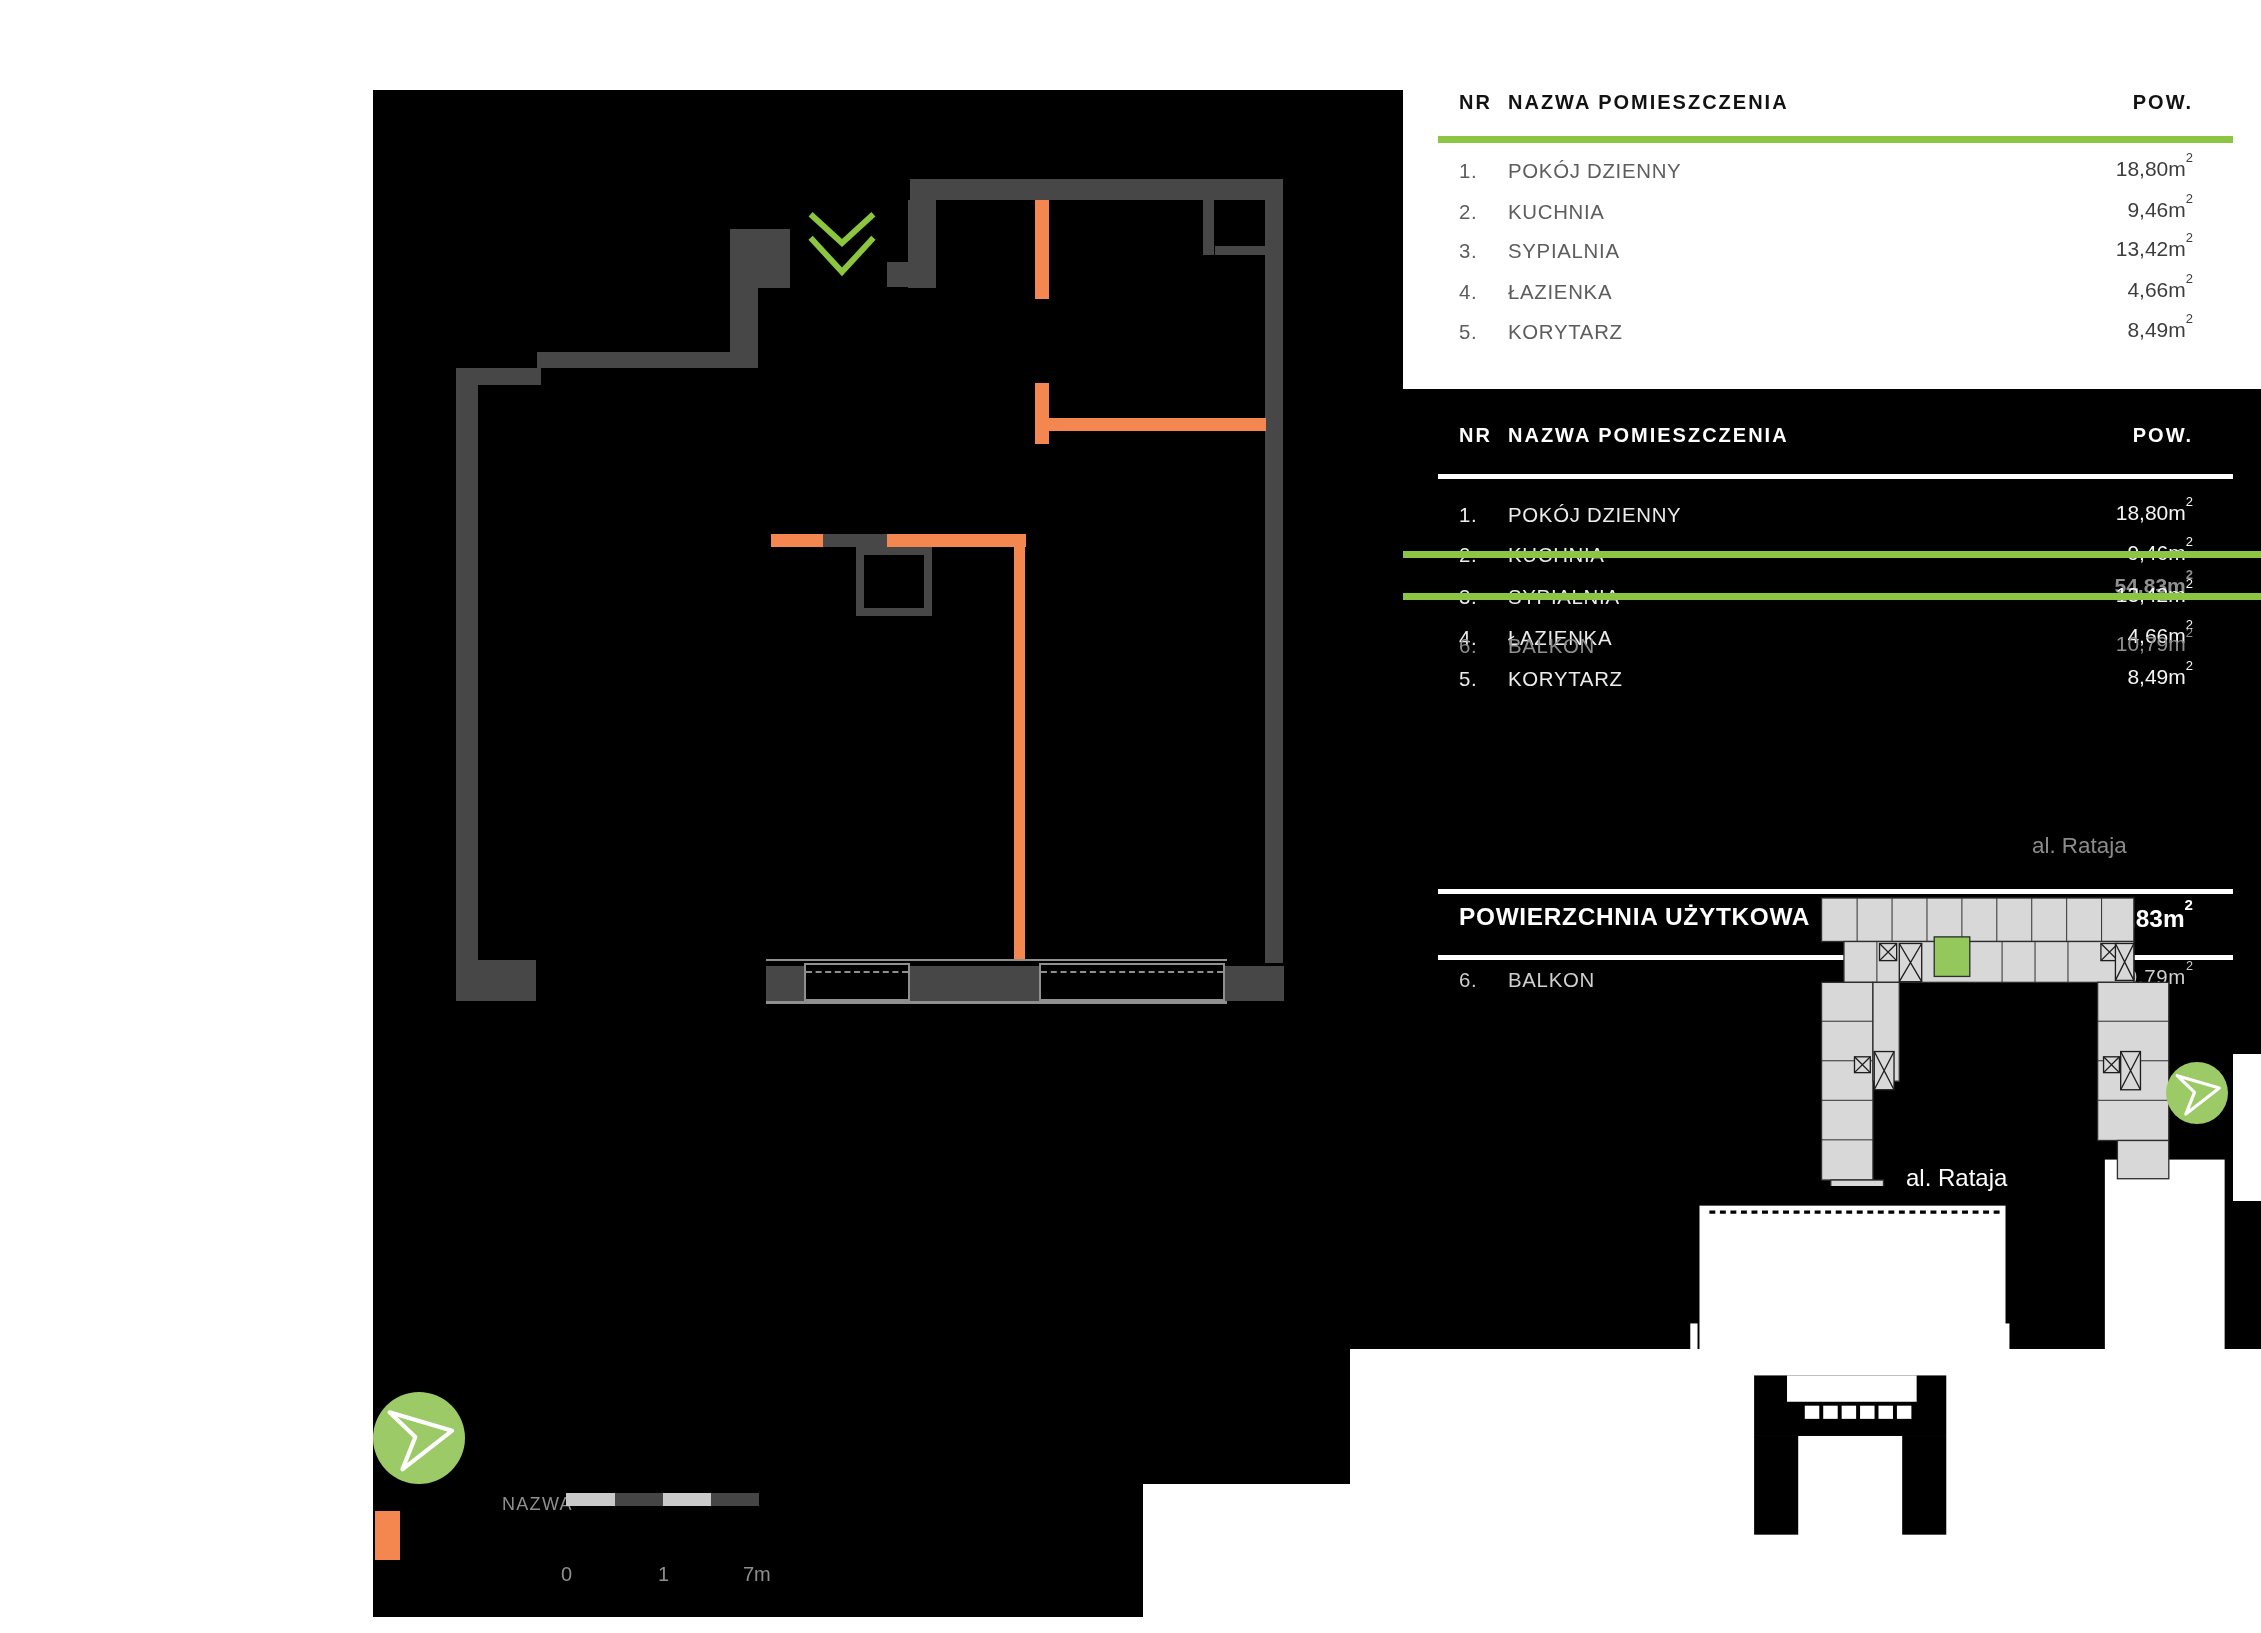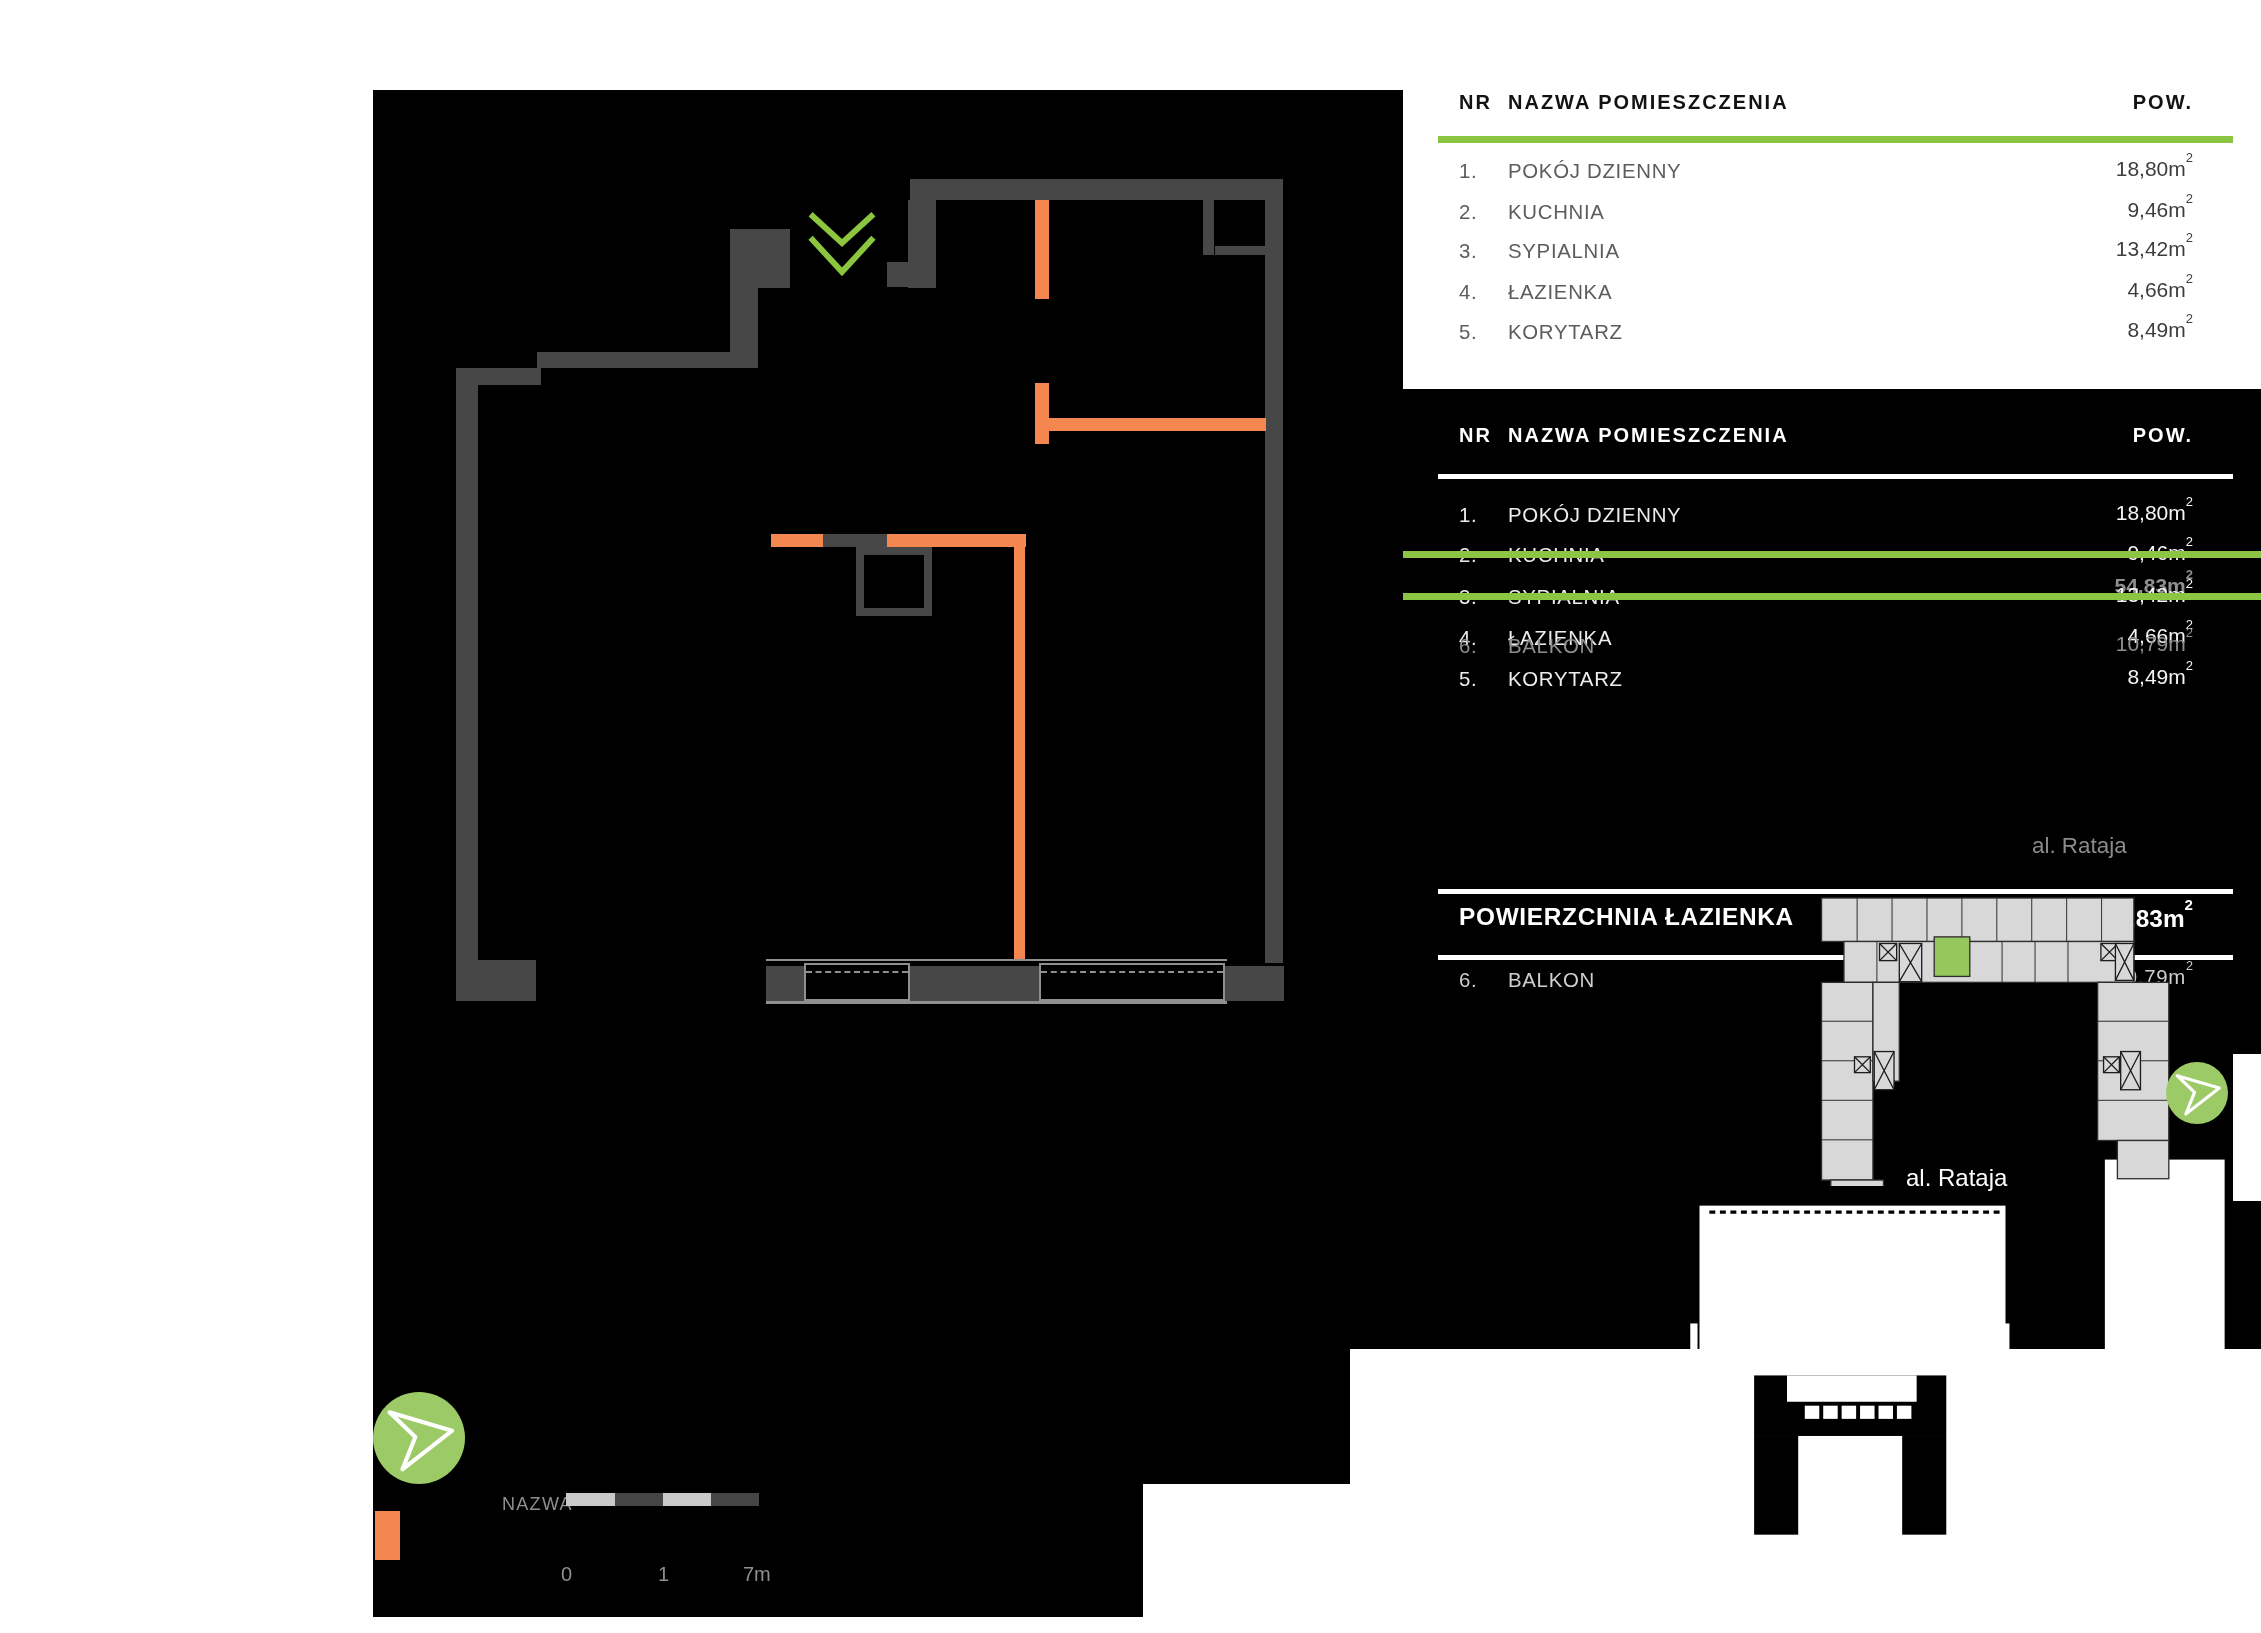--- a/index.html
+++ b/index.html
@@ -142,21 +142,21 @@
 
   <div class="t rnum2" style="left:1459px;top:669px;">5.</div>
   <div class="t rname2" style="left:1508px;top:669px;">KORYTARZ</div>
   <div class="t rval2 valbox" style="top:665px;"><span>8,49m</span><sup class="u">2</sup></div>
 
   <div class="hl-line" style="top:551px;"></div>
   <div class="hl-line" style="top:593px;"></div>
 
   <div class="t street-top" style="left:2032px;top:835px;">al. Rataja</div>
   <div class="rule-white" style="top:889px;"></div>
-  <div class="t band-label" style="left:1459px;top:905px;">POWIERZCHNIA ŁAZIENKA</div>
+  <div class="t band-label" style="left:1459px;top:905px;">POWIERZCHNIA UŻYTKOWA</div>
   <div class="t band-val valbox" style="top:905px;"><span>54,83m</span><sup class="u">2</sup></div>
   <div class="rule-white" style="top:955px;"></div>
 
   <div class="t balk" style="left:1459px;top:970px;">6.</div>
   <div class="t balk" style="left:1508px;top:970px;">BALKON</div>
   <div class="t balk valbox" style="top:966px;"><span>10,79m</span><sup class="u">2</sup></div>
 
   <svg class="abs" style="left:1811px;top:896px;z-index:5;" width="369" height="290" viewBox="0 0 560 440">
     <g fill="#d8d8d8" stroke="#2e2e2e" stroke-width="2">
       <rect x="16" y="3" width="474" height="66"></rect>

